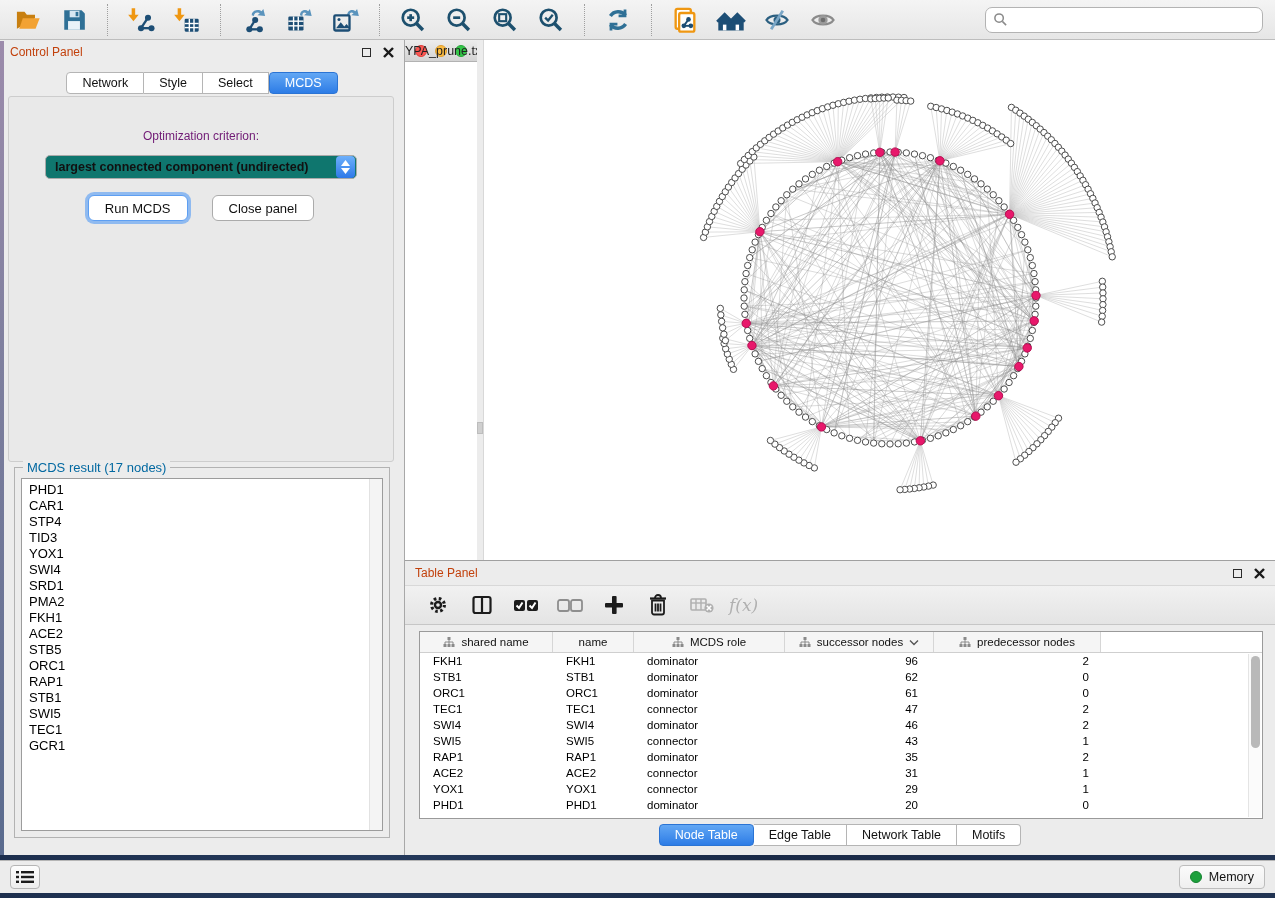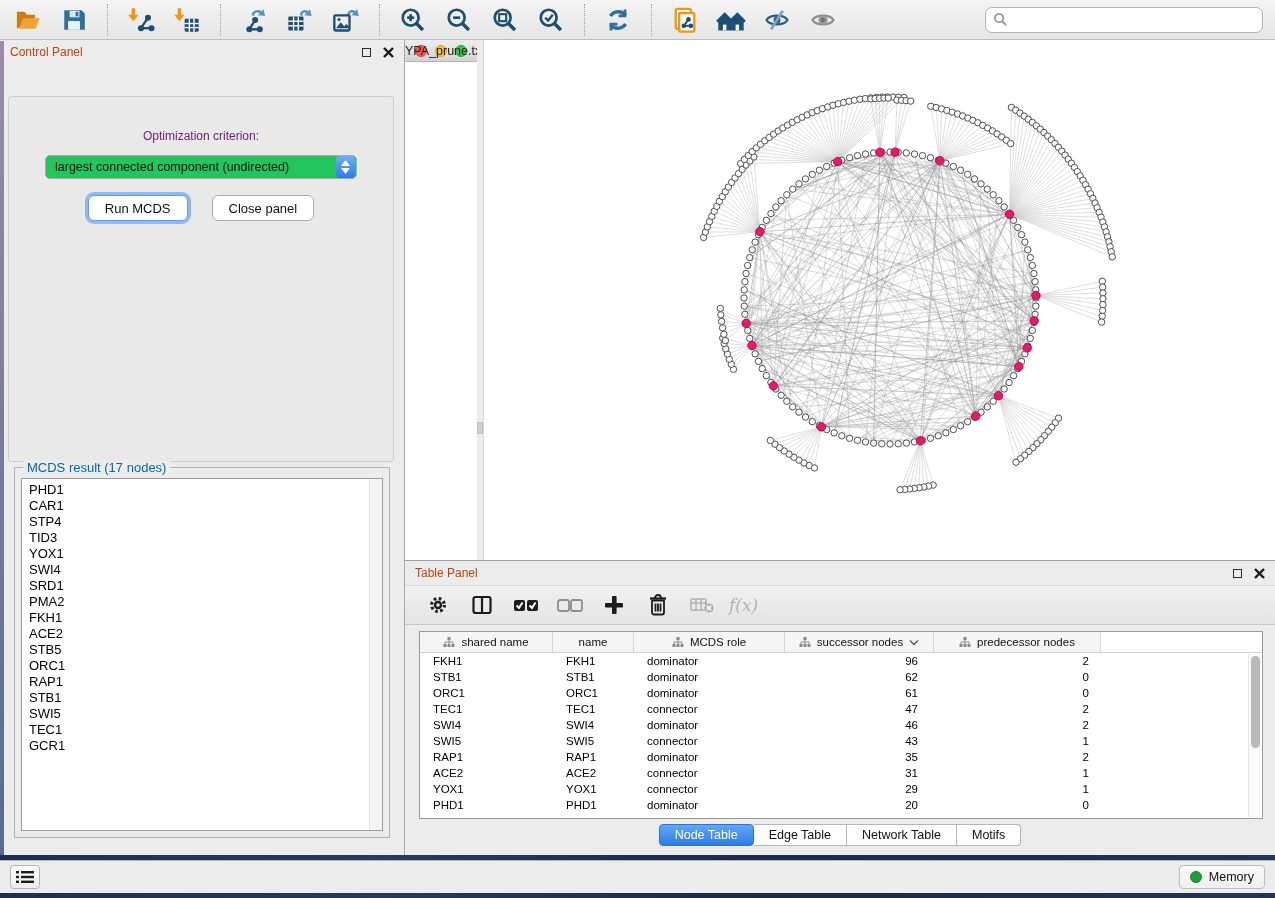--- a/index.html
+++ b/index.html
@@ -30,22 +30,22 @@
   .seg .seg-btn { background:#fff; border:1px solid #b5b5b5; border-left:none; height:22px;
                   padding:0 15px; font-size:12.5px; color:#111; cursor:pointer; }
   .seg .seg-btn:first-child { border-left:1px solid #b5b5b5; border-radius:4px 0 0 4px; }
   .seg .seg-btn:last-child { border-radius:0 4px 4px 0; }
   .seg .seg-btn.active { background:linear-gradient(#62a7f4,#2d7ce6); color:#fff;
                          border:1px solid #2b74d4; border-radius:4px; }
   .cp-tabs { margin-top:8px; }
   .tab-pane { position:absolute; left:8px; right:10px; top:56px; height:366px;
               background:#e9e9e9; border:1px solid #cdcdcd; border-radius:3px; text-align:center; }
   .opt-label { margin-top:32px; font-size:12px; color:#701a75; }
-  .dropdown { margin:12px auto 0; width:312px; height:24px; background:#22c55e; border:1px solid #a9a9a9;
-              border-radius:5px; display:flex; align-items:center; cursor:pointer; }
+  .dropdown { margin:12px auto 0; width:312px; height:24px; background:#0f766e; border:1px solid #a9a9a9;
+              border-radius:5px; display:flex; align-items:center; cursor:pointer;font-weight:bold; }
   .dropdown .dd-text { flex:1; text-align:left; padding-left:9px; font-size:12.5px; color:#111;
                        white-space:nowrap; overflow:hidden; }
   .dd-stepper { width:19px; height:22px; margin-right:1px; border-radius:4px;
                 background:linear-gradient(#6db0fb,#2e79e8); display:flex; flex-direction:column;
                 align-items:center; justify-content:center; gap:2px; }
   .btn-row { margin-top:16px; display:flex; justify-content:center; gap:24px; }
   .cp-btn { height:26px; padding:0 16px; background:#fff; border:1px solid #ababab; border-radius:6px;
             font-size:13px; color:#111; cursor:pointer; }
   .cp-btn.focused { box-shadow:0 0 0 3px rgba(96,162,245,.65); border-color:#5e9ff2; }
   .result-box { position:absolute; left:14px; right:14px; top:427px; height:371px;
@@ -278,20 +278,26 @@
         <span>Control Panel</span>
         <span class="spacer"></span>
         <span class="win-float"></span>
         <span class="win-close">
           <svg width="11" height="11" viewBox="0 0 11 11" stroke="#1a1a1a" stroke-width="2.4">
               <line x1="1" y1="1" x2="10" y2="10"></line>
               <line x1="10" y1="1" x2="1" y2="10"></line>
             </svg>
         </span>
       </div>
+      <div class="seg cp-tabs">
+          <button class="seg-btn">Network</button>
+          <button class="seg-btn">Style</button>
+          <button class="seg-btn">Select</button>
+          <button class="seg-btn active">MCDS</button>
+        </div>
       <div class="tab-pane">
         <div class="opt-label">Optimization criterion:</div>
         <div class="dropdown">
           <span class="dd-text">largest connected component (undirected)</span>
           <span class="dd-stepper">
             <svg width="9" height="6" viewBox="0 0 9 6">
                 <path d="M4.5 0 L9 6 H0 Z" fill="#fff"></path>
               </svg>
             <svg width="9" height="6" viewBox="0 0 9 6">
                 <path d="M4.5 6 L0 0 H9 Z" fill="#fff"></path>

